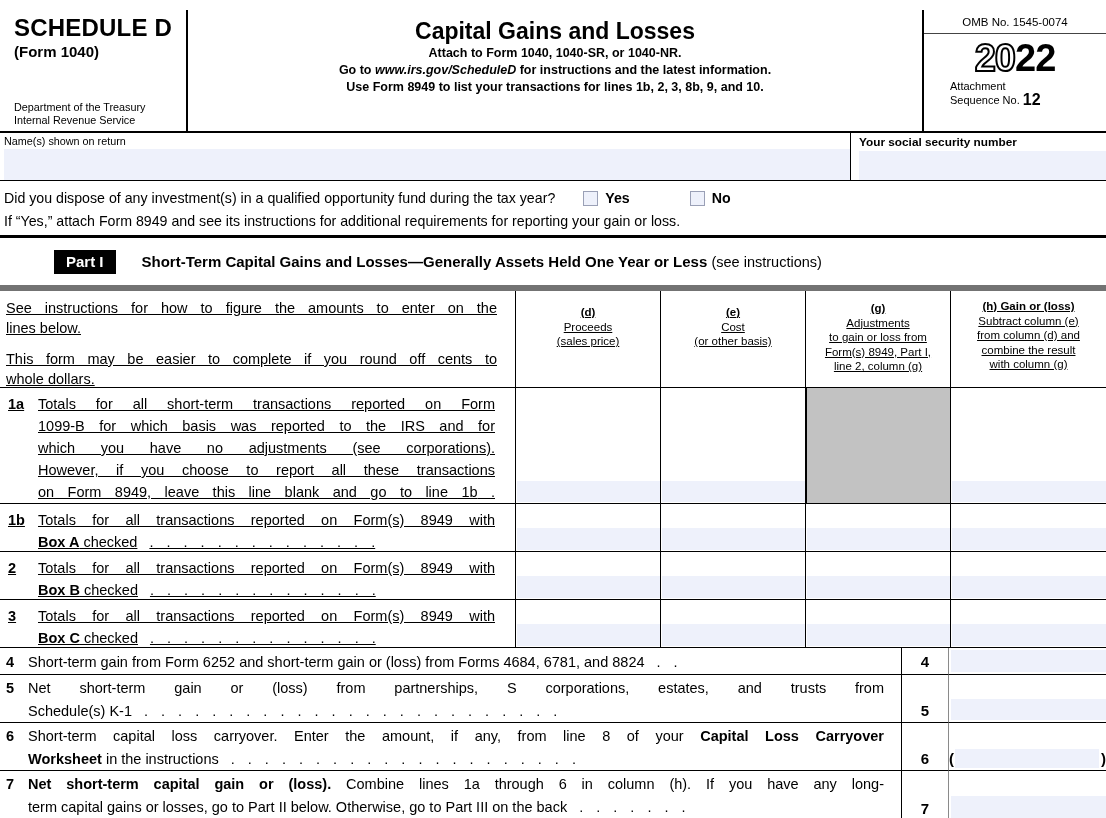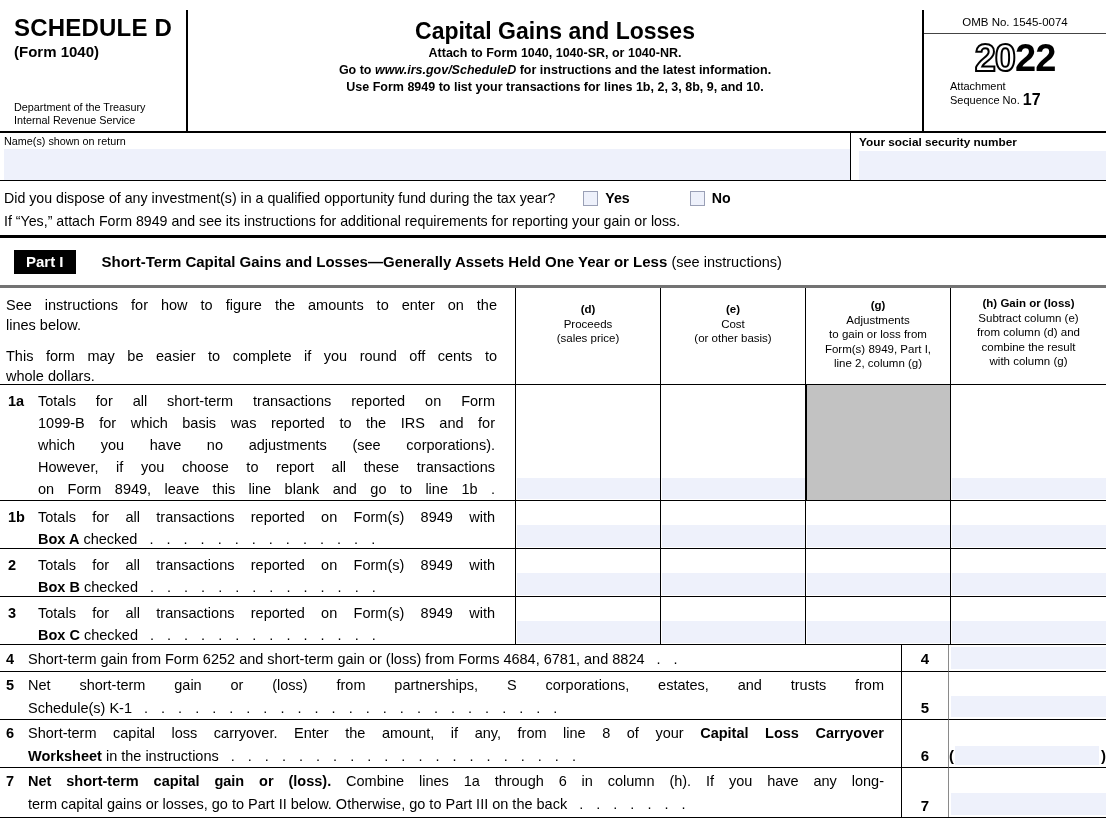--- a/index.html
+++ b/index.html
@@ -36,30 +36,30 @@
 
   
   .qblock { border-bottom:3px solid #000; padding:5px 0 6px 4px; }
   .qline { display:flex; align-items:center; font-size:14.2px; height:24px; }
   .qtext { margin-right:28px; }
   .cb { width:15px; height:15px; background:var(--blue); border:1px solid #9aa0b6; margin-right:7px; }
   .cb-lab { font-weight:bold; margin-right:60px; }
   .qnote { font-size:14.2px; margin-top:3px; }
 
   
-  .partband { display:flex; align-items:center; height:47px; padding-left:14px; }
+  .partband { display:flex; align-items:center; height:47px; padding-left:14px;margin-left:40px; }
   .partbox { background:#000; color:#fff; font-weight:bold; font-size:15px;
              padding:3px 12px 4px; margin-right:26px; }
   .parttitle { font-size:15px; font-weight:bold; }
   .partsub { font-size:14.5px; font-weight:normal; }
 
   
   :root { --blue:#eef1fb; --gray:#c2c2c2; }
   .grid { display:grid; grid-template-columns:515px 145px 145px 145px 1fr;
-          border-top:3px solid #737373; }
+          border-top:6px solid #737373;text-decoration:underline; }
   .cell { border-bottom:1px solid #000; }
   .vcell { border-left:1px solid #000; position:relative; }
   .colhead { font-size:11.5px; line-height:14.5px; text-align:center; padding-top:14px; }
   .colhead .tag { font-weight:bold; }
   .colhead .rest { white-space:pre-line; }
   .colhead-h { padding-top:8px; }
   .introcell { padding:7px 18px 0 6px; font-size:14.5px; line-height:20px; }
   .introcell p { margin-bottom:11px; }
   .jline { text-align:justify; text-align-last:justify; display:block; }
 
@@ -108,21 +108,21 @@
       <div class="sub">Attach to Form 1040, 1040-SR, or 1040-NR.</div>
       <div class="sub"><span>Go to </span><span class="it">www.irs.gov/ScheduleD</span><span> for instructions and the latest information.</span></div>
       <div class="sub">Use Form 8949 to list your transactions for lines 1b, 2, 3, 8b, 9, and 10.</div>
     </div>
     <div class="hdr-right">
       <div class="omb">OMB No. 1545-0074</div>
       <div class="omb-rule"></div>
       <div class="year"><span class="yr-outline">20</span><span>22</span></div>
       <div class="attach">
         <div>Attachment</div>
-        <div><span>Sequence No.</span> <span class="seq-num">17</span></div>
+        <div><span>Sequence No.</span> <span class="seq-num">12</span></div>
       </div>
     </div>
   </div>
 
   <div class="idrow">
     <div class="id-left">
       <div class="id-label">Name(s) shown on return</div>
       <div class="id-fill"></div>
     </div>
     <div class="id-right">

